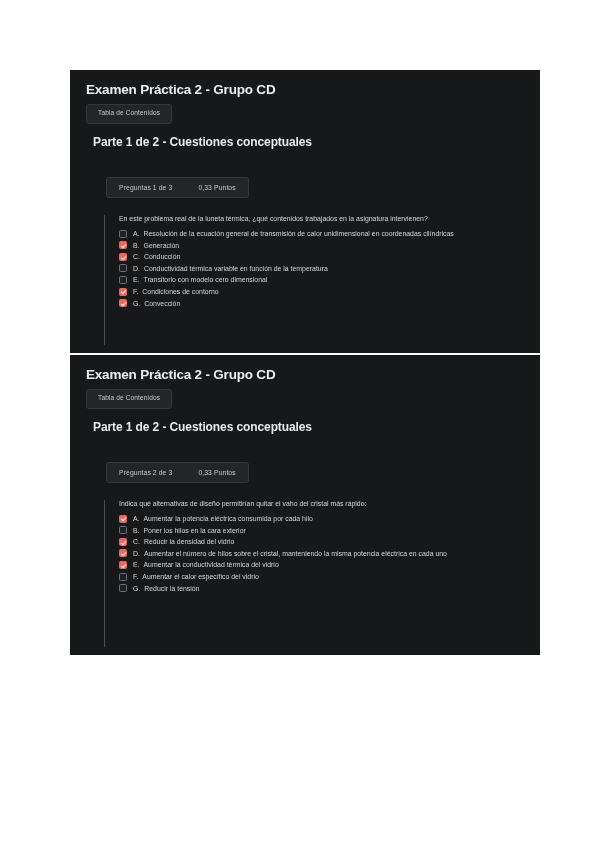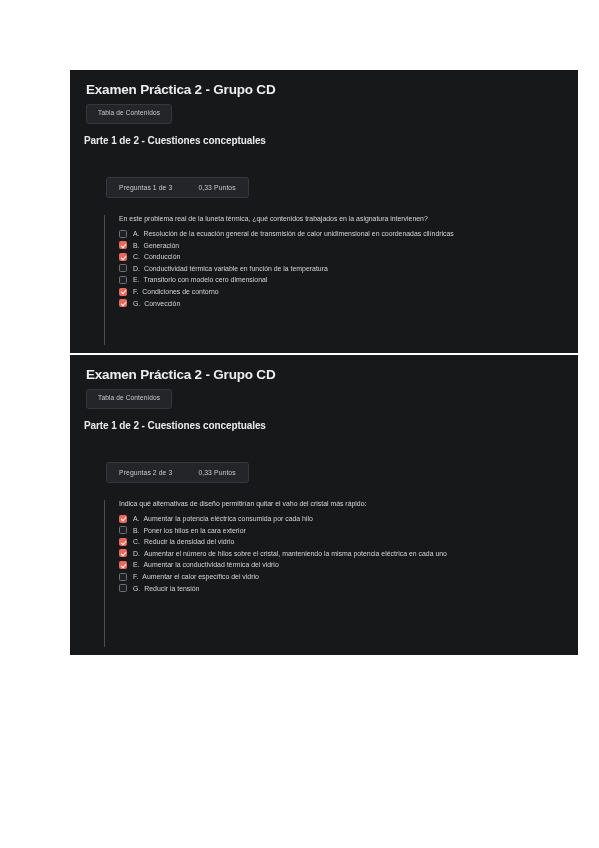--- a/index.html
+++ b/index.html
@@ -17,21 +17,21 @@
   .page {
     position: absolute;
     left: 0; top: 0;
     width: 599px;
     height: 848px;
     background: #ffffff;
   }
   .panel {
     position: absolute;
     left: 70px;
-    width: 508px;
+    width: 470px;
     background: #17181a;
     box-sizing: border-box;
     overflow: hidden;
   }
   #panel-1 { top: 70px; height: 283px; }
   #panel-2 { top: 355px; height: 300px; }
 
   .panel-title {
     position: absolute;
     left: 16px;
@@ -49,23 +49,23 @@
     background: #232528;
     border: 1px solid #34373b;
     border-radius: 3px;
     color: #c9ccd1;
     font-size: 6.5px;
     letter-spacing: 0.15px;
     line-height: 1;
   }
   .part-heading {
     position: absolute;
-    left: 14px;
+    left: 23px;
     color: #e8eaec;
-    font-size: 10px;
+    font-size: 12px;
     font-weight: bold;
     letter-spacing: -0.1px;
   }
   #panel-1 .part-heading { top: 65px; }
   #panel-2 .part-heading { top: 65px; }
 
   .meta-pill {
     position: absolute;
     left: 36px;
     height: 21px;

